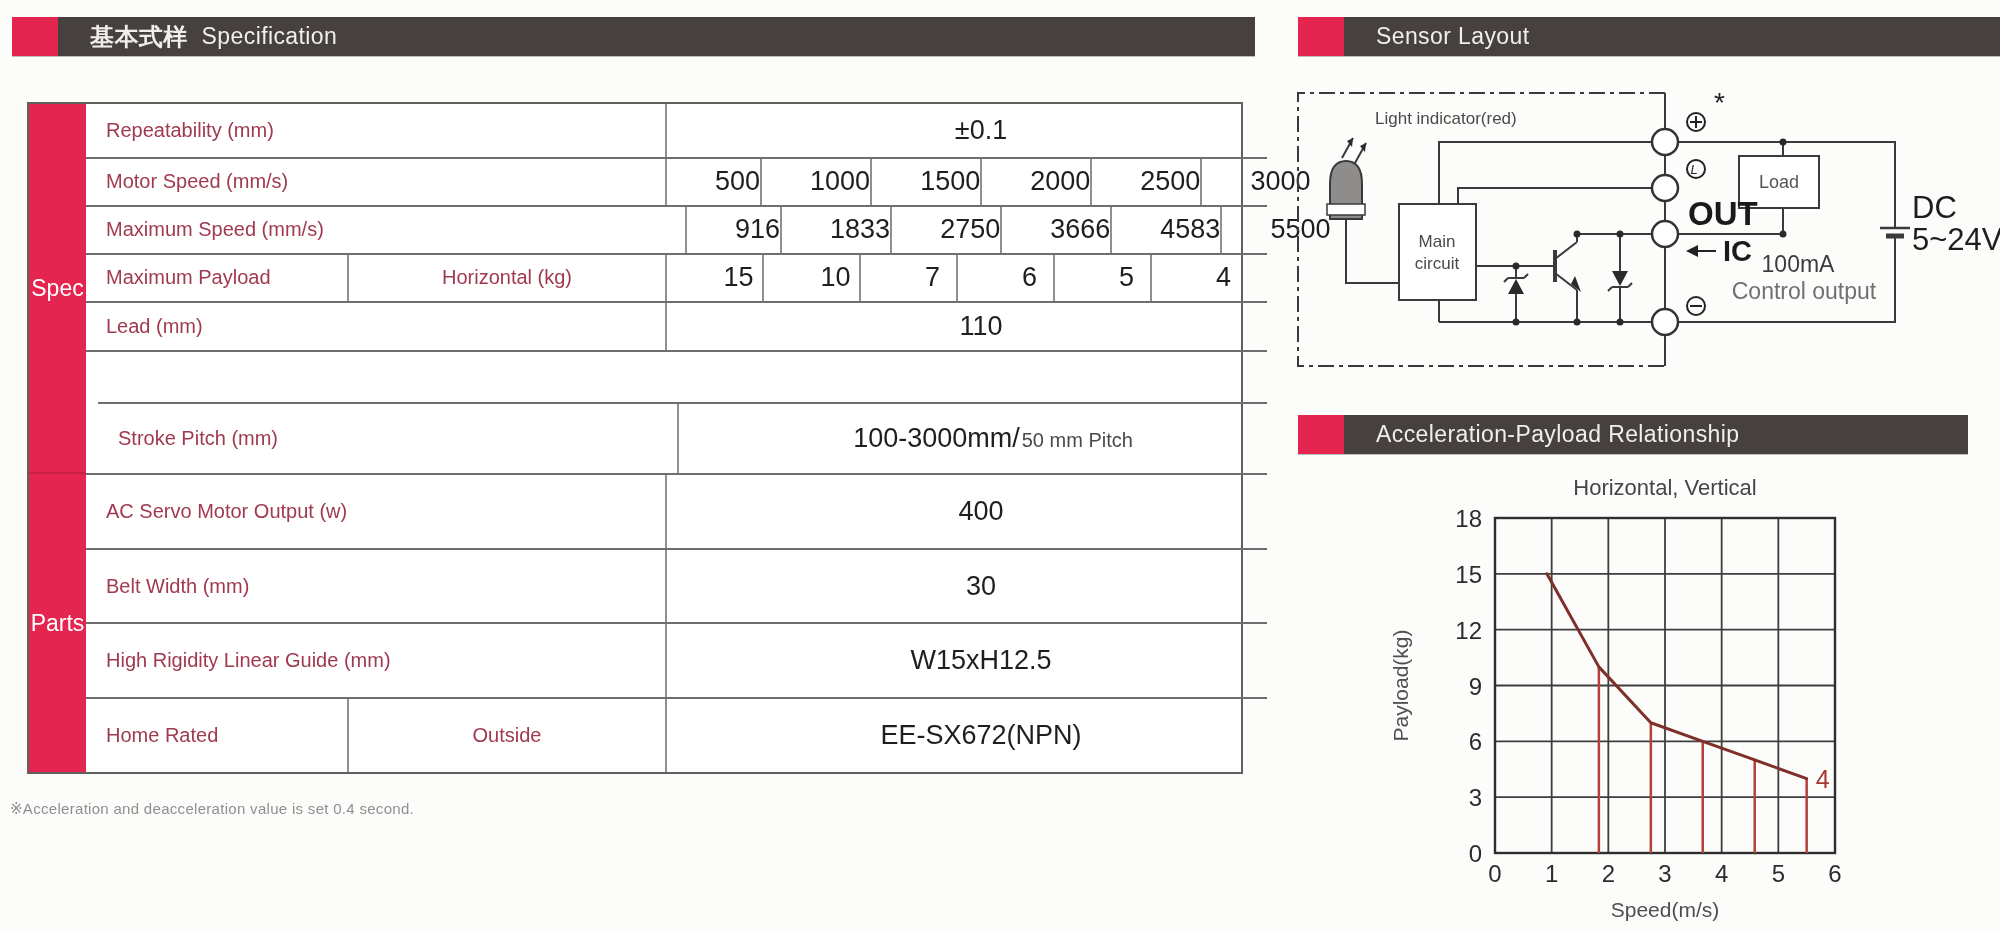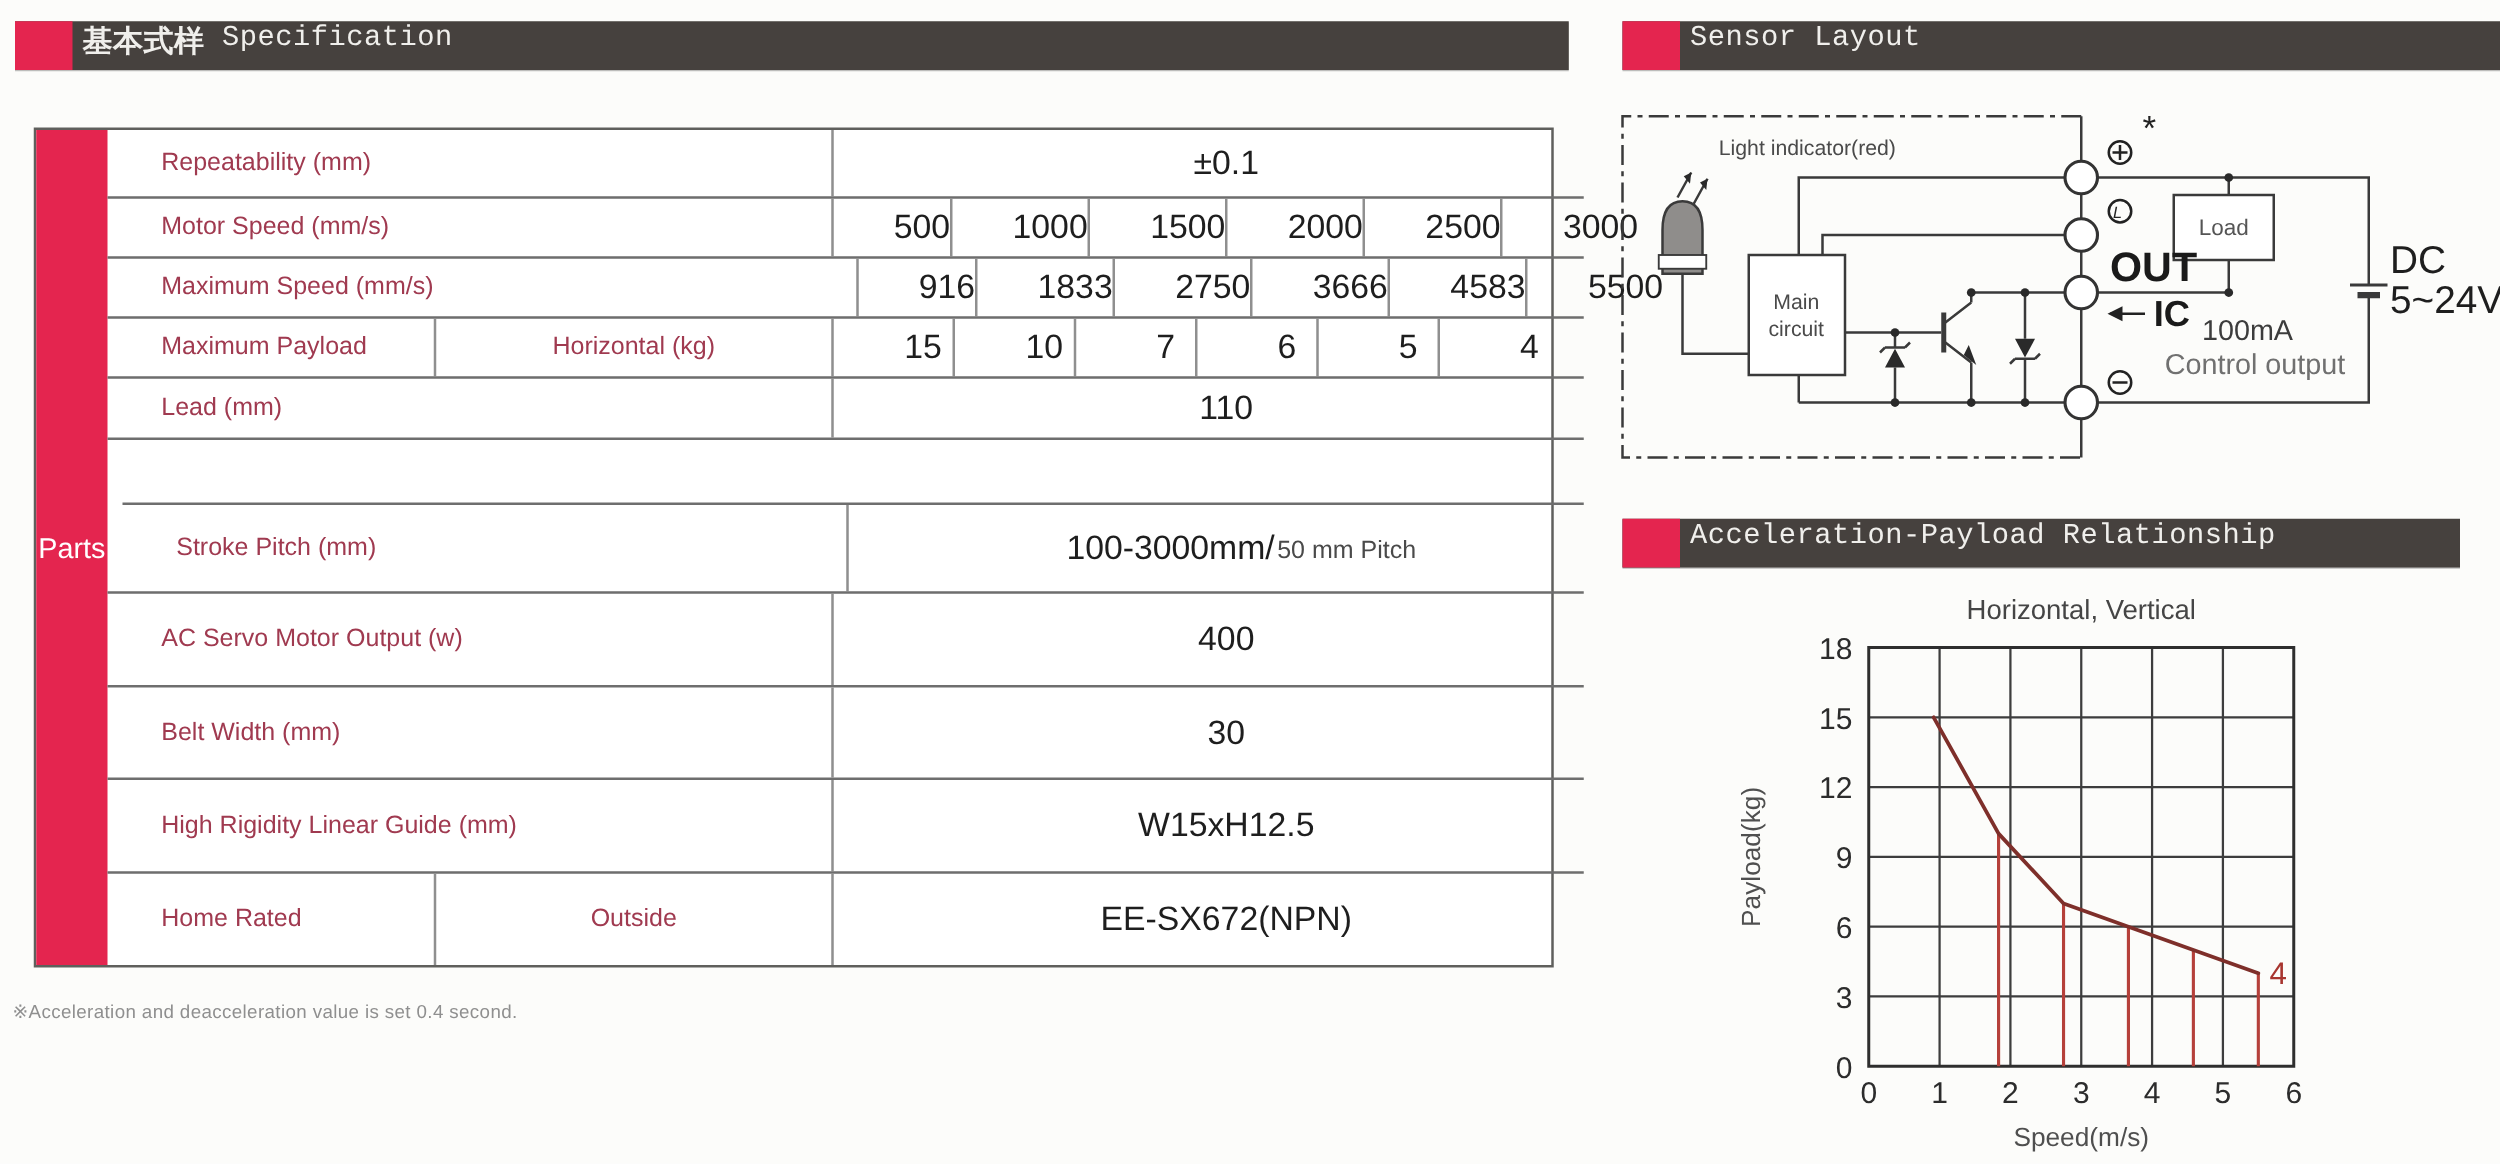--- a/index.html
+++ b/index.html
@@ -3,40 +3,40 @@
 <meta charset="utf-8">
 <style>
   html,body{margin:0;padding:0;}
   .page{position:relative;width:2000px;height:931px;background:#fcfcfa;
         font-family:"Liberation Sans","DejaVu Sans",sans-serif;overflow:hidden;}
 
   
   .sec-hdr{position:absolute;height:39px;background:#46413e;display:flex;align-items:stretch;
            box-shadow:0 1px 0 rgba(0,0,0,.25);}
   .sec-hdr .accent{width:46px;background:#e4254f;flex:0 0 auto;}
-  .sec-hdr .hdr-text{display:flex;align-items:flex-start;color:#f0efec;padding-left:8px;
-                     font-size:23px;letter-spacing:.4px;white-space:nowrap;font-family:Liberation Mono, monospace;}
+  .sec-hdr .hdr-text{display:flex;align-items:center;color:#f0efec;padding-left:32px;
+                     font-size:23px;letter-spacing:.4px;white-space:nowrap;}
   .hdr-text .cjk{font-weight:bold;font-size:24px;}
   .hdr-text .en{margin-left:14px;font-size:23px;}
   #hdr-spec{left:12px;top:17px;width:1243px;}
   #hdr-sensor{left:1298px;top:17px;width:740px;}
   #hdr-accel{left:1298px;top:415px;width:670px;}
 
   
   #spec-table{position:absolute;left:27px;top:102px;width:1216px;height:672px;
               border:2px solid #5f5f5c;box-sizing:border-box;display:flex;background:#fff;}
   .sidebar{width:57px;flex:0 0 auto;background:#e4254f;display:flex;flex-direction:column;}
   .sidebar .sec{display:flex;align-items:center;justify-content:center;color:#fff;font-size:23px;}
   .sidebar .sec-spec{height:368px;border-bottom:2px solid #c81f44;}
   .sidebar .sec-parts{flex:1;}
   #rows{flex:1;display:flex;flex-direction:column;}
   .row{display:flex;border-top:2px solid #6e6e6e;box-sizing:border-box;align-items:stretch;}
   .row:first-child{border-top:none;}
   .cell{box-sizing:border-box;display:flex;align-items:center;}
-  .lbl{color:#a03a50;font-size:20px;padding-left:43px;}
+  .lbl{color:#a03a50;font-size:20px;padding-left:20px;}
   .w-full{width:579px;flex:0 0 auto;}
   .w-split1{width:261px;flex:0 0 auto;}
   .w-split2{width:318px;flex:0 0 auto;border-left:2px solid #8f8f8f;justify-content:center;padding-left:0;}
   .vals{width:580px;flex:0 0 auto;display:flex;border-left:2px solid #8f8f8f;}
   .vcell{flex:1;display:flex;align-items:center;justify-content:center;
          font-size:27px;color:#1e1e1e;padding-left:48px;}
   .vals .vcell + .vcell{border-left:2px solid #8f8f8f;}
   .vmain{font-size:27px;color:#1e1e1e;}
   .vsub{font-size:20px;color:#4a4a4a;margin-left:2px;margin-top:4px;}
 
@@ -55,20 +55,21 @@
   <div class="sec-hdr" id="hdr-spec">
     <div class="accent"></div>
     <div class="hdr-text">
       <span class="cjk">基本式样</span>
       <span class="en">Specification</span>
     </div>
   </div>
 
   <div id="spec-table">
     <div class="sidebar">
+      <div class="sec sec-spec">Spec</div>
       <div class="sec sec-parts">Parts</div>
     </div>
     <div id="rows">
         <div class="row" style="height: 53px;">
           <div class="cell lbl w-full">Repeatability (mm)</div>
           <div class="vals">
             <div class="cell vcell">
               <span class="vmain">±0.1</span>
             </div>
           </div>

